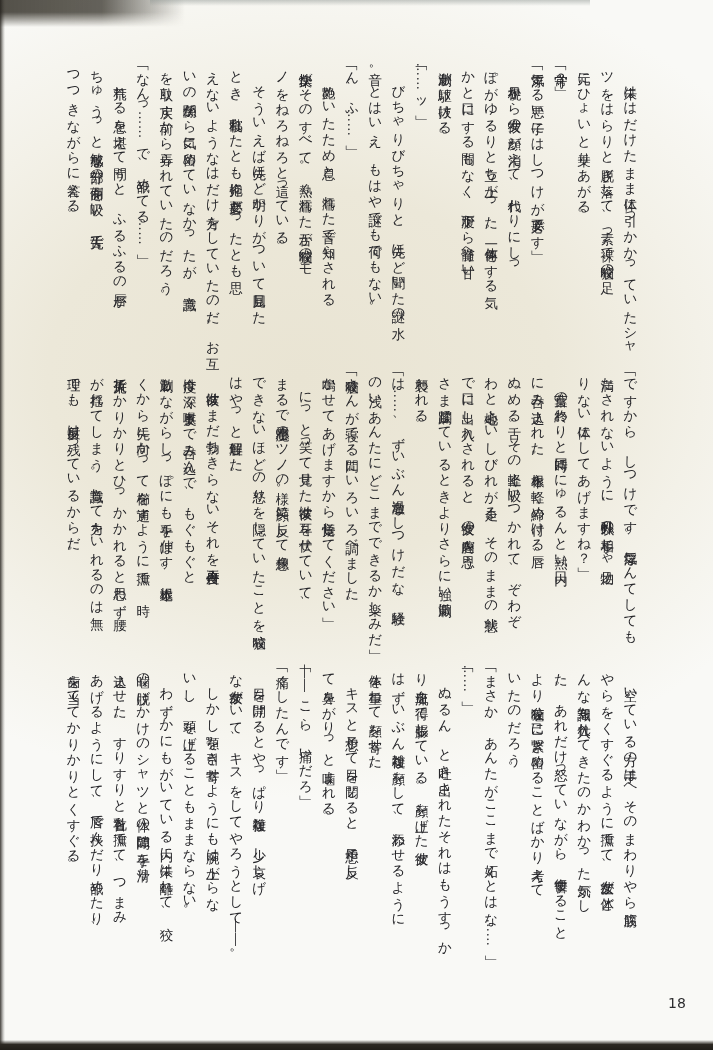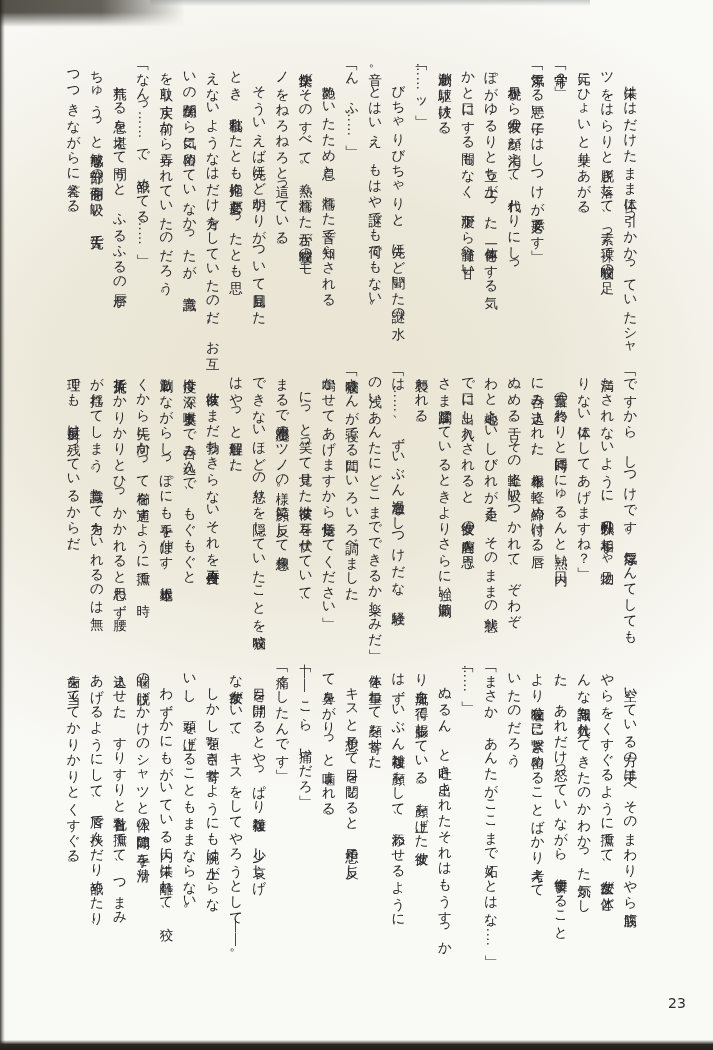--- a/index.html
+++ b/index.html
@@ -141,19 +141,19 @@
       <div class="col">　目を開けるとやっぱり複雑な、少し哀しげ</div>
       <div class="col">な彼女がいて、キスをしてやろうとして――。</div>
       <div class="col">　しかし顎を引き寄せようにも腕は上がらな</div>
       <div class="col">いし、頭を上げることもままならない。</div>
       <div class="col">　わずかにもがいている内に朱は離れて、狡</div>
       <div class="col">噛の脱げかけのシャツと体の隙間に手を滑り</div>
       <div class="col">込ませた。すりすりと乳首を撫でて、つまみ</div>
       <div class="col">あげるようにして、唇で挟んだり舐めたり、</div>
       <div class="col">歯を当ててかりかりとくすぐる。</div>
     </div>
-  <div class="page-number">23</div>
+  <div class="page-number">18</div>
 
   <div class="shadow-top-left"></div>
   <div class="edge-top-faint"></div>
   <div class="edge-left"></div>
   <div class="edge-bottom"></div>
 </div>
 
 </body></html>

